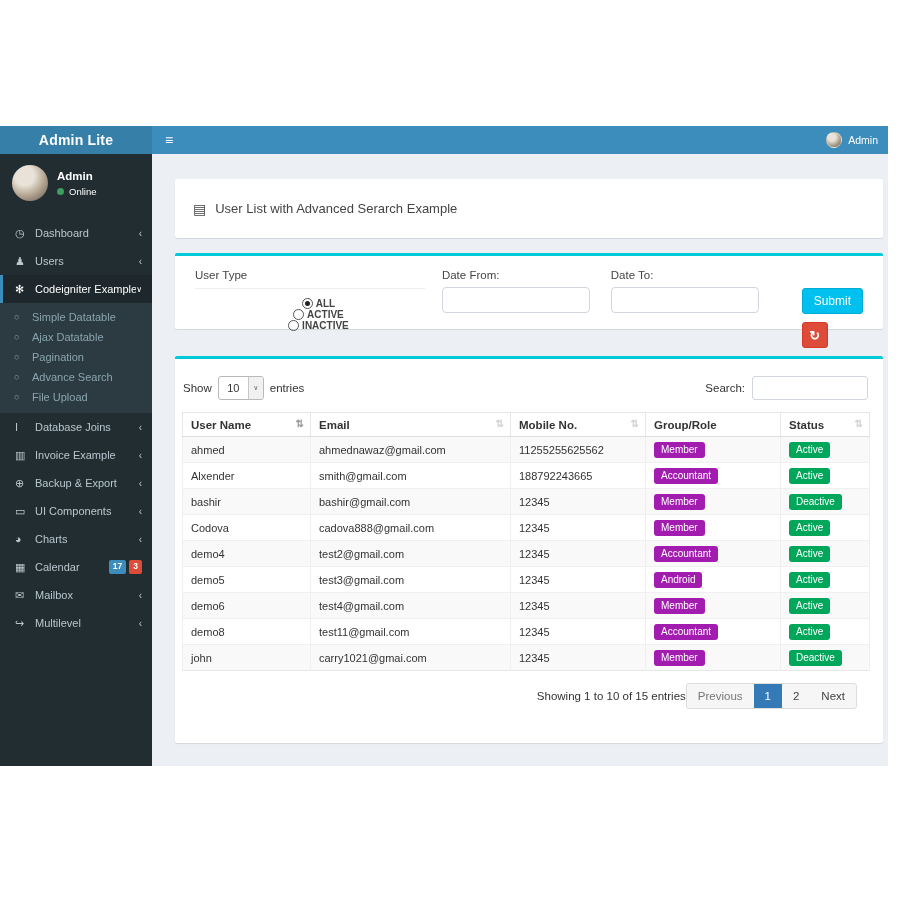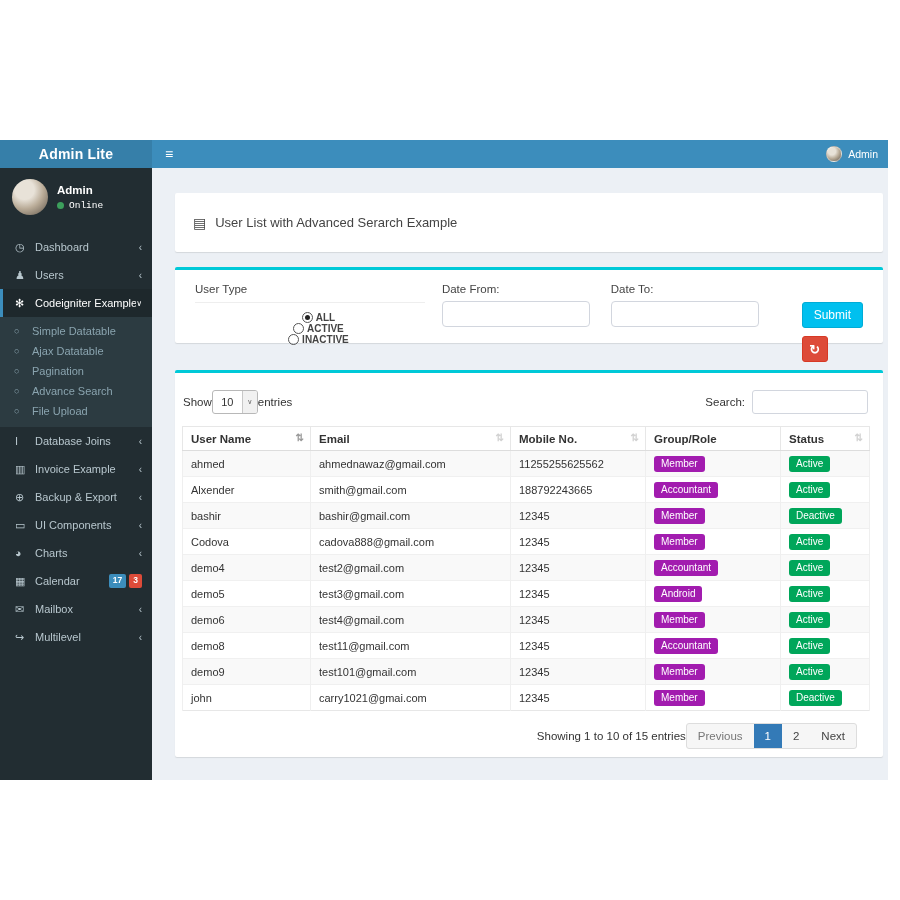--- a/index.html
+++ b/index.html
@@ -1,37 +1,37 @@
 <!DOCTYPE html>
 <html><head>
 <meta charset="utf-8">
 <style>
   * { margin:0; padding:0; box-sizing:border-box; }
   html,body { width:900px; height:900px; background:#ffffff;
     font-family:"Liberation Sans", sans-serif; font-size:12px; color:#444; }
   .canvas { position:relative; width:900px; height:900px; background:#fff; overflow:hidden; }
-  .app { position:absolute; left:0; top:140px; width:888px; height:640px; background:#ecf0f5; overflow:hidden; }
+  .app { position:absolute; left:0; top:126px; width:888px; height:640px; background:#ecf0f5; overflow:hidden; }
 
   
   .navbar { position:absolute; left:0; top:0; width:100%; height:28px; background:#3c8dbc; display:flex; }
   .brand { width:152px; height:28px; background:#367fa9; color:#fff; font-size:14px; font-weight:bold;
     display:flex; align-items:center; justify-content:center; letter-spacing:.2px; }
   .nav-rest { flex:1; display:flex; align-items:center; justify-content:space-between; padding:0 10px 0 13px; }
   .hamburger { color:#fff; font-size:14px; cursor:pointer; line-height:1; }
   .nav-user { display:flex; align-items:center; gap:6px; color:#fff; font-size:10.5px; cursor:pointer; }
   .avatar { border-radius:50%; display:inline-block;
     background:radial-gradient(circle at 35% 30%, #e8e2d8 0 28%, #b9ab97 55%, #5b5248 100%); border:1px solid rgba(255,255,255,.4); }
   .avatar-sm { width:16px; height:16px; }
 
   
   .sidebar { position:absolute; left:0; top:28px; bottom:0; width:152px; background:#222d32; }
   .user-panel { display:flex; align-items:center; gap:9px; padding:11px 10px 12px 12px; }
   .avatar-lg { width:36px; height:36px; border:none; }
   .up-name { color:#fff; font-size:11.5px; font-weight:bold; margin-bottom:4px; }
-  .up-status { color:#fff; font-size:9.5px; display:flex; align-items:center; gap:5px;font-family:Liberation Mono, monospace; }
+  .up-status { color:#fff; font-size:9.5px; display:flex; align-items:center; gap:5px; }
   .dot { width:7px; height:7px; border-radius:50%; background:#3c9f5c; display:inline-block; }
   .menu { list-style:none; margin-top:6px; }
   .menu-item { display:flex; align-items:center; height:28px; padding:0 10px 0 12px; color:#b8c7ce;
     font-size:11px; cursor:pointer; border-left:3px solid transparent; }
   .menu-item .mi-icon { width:20px; font-size:11px; text-align:left; flex:0 0 20px; }
   .menu-item .mi-label { flex:1; white-space:nowrap; overflow:hidden; }
   .menu-item .mi-chevron { font-size:10px; color:#b8c7ce; }
   .menu-item.active { background:#1e282c; color:#fff; border-left-color:#3c8dbc; }
   .menu-item.active .mi-chevron { color:#fff; font-size:8px; }
   .submenu { list-style:none; background:#2c3b41; padding:4px 0 6px; }
@@ -65,21 +65,21 @@
   .radio-circ { width:11px; height:11px; border:1px solid #555; border-radius:50%; display:inline-flex; align-items:center; justify-content:center; }
   .radio-circ.checked::after { content:""; width:5px; height:5px; background:#222; border-radius:50%; }
   .f-date { width:171px; }
   .f-input { width:148px; height:26px; border:1px solid #d2d6de; border-radius:4px; background:#fff; font-family:inherit; font-size:11px; padding:0 6px; }
   .f-actions { display:flex; gap:8px; margin-top:19px; margin-left:22px;flex-direction:column; }
   .btn-submit { background:#00c0ef; border:1px solid #00acd6; color:#fff; font-size:12px; padding:5px 11px; border-radius:3px; cursor:pointer; font-family:inherit; }
   .btn-refresh { background:#dd4b39; border:1px solid #d73925; color:#fff; font-size:13px; font-weight:bold; width:26px; height:26px; border-radius:3px; cursor:pointer; line-height:1; }
 
   .table-card { height:387px; padding:0 14px 0 7px; }
   .tc-controls { display:flex; align-items:center; justify-content:space-between; padding:17px 1px 12px; }
-  .show-wrap { display:flex; align-items:center; font-size:11.5px; color:#333; }
+  .show-wrap { display:flex; align-items:center; gap:6px; font-size:11.5px; color:#333; }
   .select { display:inline-flex; width:46px; height:24px; border:1px solid #b8b8b8; border-radius:3px; background:#fff; overflow:hidden; cursor:pointer; }
   .select .sel-val { flex:1; display:flex; align-items:center; justify-content:center; font-size:11px; color:#333; }
   .select .sel-arrow { width:15px; background:#f1f1f1; border-left:1px solid #c8c8c8; display:flex; align-items:center; justify-content:center; font-size:7px; color:#666; }
   .search-wrap { display:flex; align-items:center; gap:7px; font-size:11.5px; color:#333; }
   .search-input { width:116px; height:24px; border:1px solid #d2d6de; border-radius:3px; font-family:inherit; font-size:11px; padding:0 6px; }
 
   table.dt { width:100%; border-collapse:collapse; table-layout:fixed; border:1px solid #e7e7e7; }
   table.dt th { font-size:11.5px; font-weight:bold; color:#333; text-align:left; padding:5px 8px; height:24px;
     border:1px solid #e7e7e7; border-bottom:1px solid #ddd; position:relative; }
   table.dt td { font-size:11px; color:#333; padding:0 8px; height:26px; border-left:1px solid #efefef; border-right:1px solid #efefef; border-top:1px solid #f0f0f0; }
@@ -338,27 +338,20 @@
             <td><span class="badge green">Active</span></td>
           </tr>
           <tr>
             <td>demo8</td>
             <td>test11@gmail.com</td>
             <td>12345</td>
             <td><span class="badge cyan">Accountant</span></td>
             <td><span class="badge green">Active</span></td>
           </tr>
           <tr>
-            <td>demo9</td>
-            <td>test101@gmail.com</td>
-            <td>12345</td>
-            <td><span class="badge cyan">Member</span></td>
-            <td><span class="badge green">Active</span></td>
-          </tr>
-          <tr>
             <td>john</td>
             <td>carry1021@gmai.com</td>
             <td>12345</td>
             <td><span class="badge cyan">Member</span></td>
             <td><span class="badge green">Deactive</span></td>
           </tr>
         </tbody>
       </table>
 
       <div class="tc-footer">

